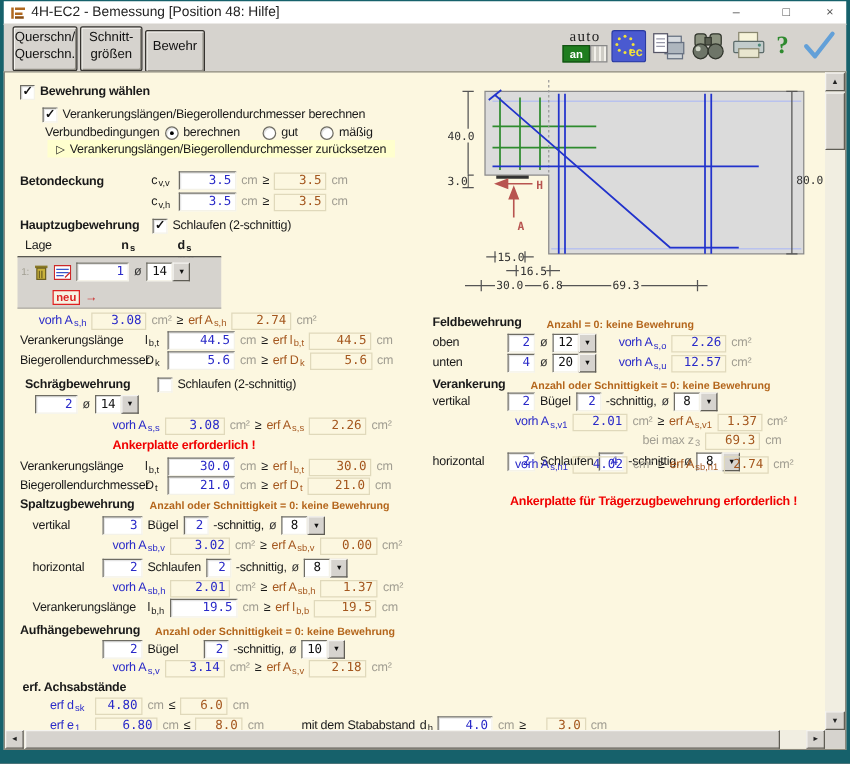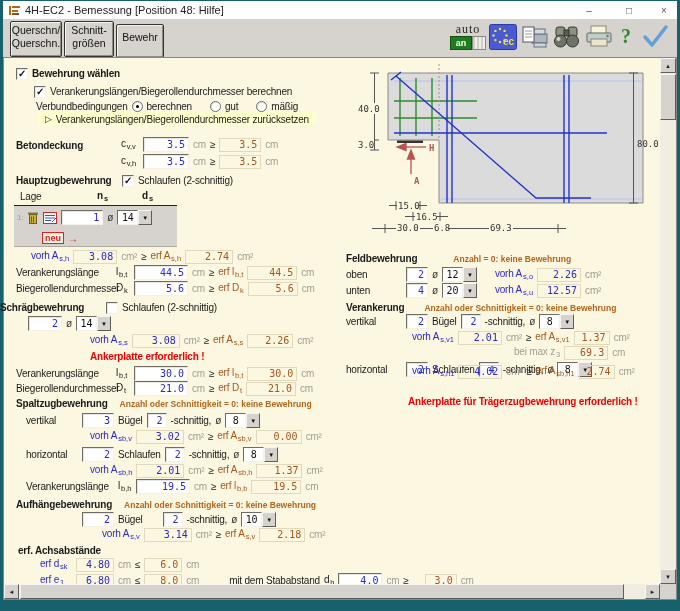--- a/index.html
+++ b/index.html
@@ -259,21 +259,21 @@
     <span style="width:96px">Biegerollendurchmesser</span>
     <span style="min-width:14px"><i class="t">D</i><sub>k</sub></span>
     <span class="fld" style="width:54px">5.6</span>
     <span class="gy">cm</span>
     <span>≥</span>
     <span class="br"><i class="t">erf D</i><sub>k</sub></span>
     <span class="ro br" style="width:50px">5.6</span>
     <span class="gy">cm</span>
   </div>
 
-  <div class="r" style="left:0;top:300px">
+  <div class="r" style="left:20px;top:300px">
     <span class="b" style="min-width:102px">Schrägbewehrung</span>
     <span class="cb"></span>
     <span>Schlaufen (2-schnittig)</span>
   </div>
   <div class="r" style="left:28px;top:316px">
     <span class="fld" style="width:34px">2</span>
     <span class="phi">ø</span>
     <span class="dd">
       <span class="ddv">14</span>
       <span class="ddb">▼</span>
@@ -376,60 +376,60 @@
     <span>Bügel</span>
     <span class="sp" style="width:12px"></span>
     <span class="fld" style="width:20px">2</span>
     <span>-schnittig,</span>
     <span class="phi">ø</span>
     <span class="dd">
       <span class="ddv">10</span>
       <span class="ddb">▼</span>
     </span>
   </div>
-  <div class="r" style="left:102px;top:527px">
+  <div class="r" style="left:90px;top:527px">
     <span class="bl"><i class="t">vorh A</i><sub>s,v</sub></span>
     <span class="ro bl" style="width:48px">3.14</span>
     <span class="gy">cm²</span>
     <span>≥</span>
     <span class="br"><i class="t">erf A</i><sub>s,v</sub></span>
     <span class="ro br" style="width:46px">2.18</span>
     <span class="gy">cm²</span>
   </div>
 
   <div class="r b" style="left:18px;top:543px">erf. Achsabstände</div>
   <div class="r" style="left:40px;top:557px">
     <span class="bl" style="min-width:32px"><i class="t">erf d</i><sub>sk</sub></span>
     <span class="ro bl" style="width:38px">4.80</span>
     <span class="gy">cm</span>
     <span>≤</span>
     <span class="ro br" style="width:38px">6.0</span>
     <span class="gy">cm</span>
   </div>
   <div class="r" style="left:40px;top:573px">
     <span class="bl" style="min-width:32px"><i class="t">erf e</i><sub>1</sub></span>
-    <span class="ro bl" style="width:38px">6.80</span>
+    <span class="ro bl" style="width:50px">6.80</span>
     <span class="gy">cm</span>
     <span>≤</span>
     <span class="ro br" style="width:38px">8.0</span>
     <span class="gy">cm</span>
     <span class="sp" style="width:22px"></span>
     <span>mit dem Stababstand</span>
     <span><i class="t">d</i><sub>h</sub></span>
     <span class="fld" style="width:44px">4.0</span>
     <span class="gy">cm</span>
     <span>≥</span>
     <span class="sp" style="width:8px"></span>
     <span class="ro br" style="width:32px">3.0</span>
     <span class="gy">cm</span>
   </div>
 
   <div class="r" style="left:346px;top:251px">
     <span class="b">Feldbewehrung</span>
-    <span class="hint" style="margin-left:32px">Anzahl = 0: keine Bewehrung</span>
+    <span class="hint" style="margin-left:16px">Anzahl = 0: keine Bewehrung</span>
   </div>
   <div class="r" style="left:346px;top:267px">
     <span style="min-width:56px">oben</span>
     <span class="fld" style="width:22px">2</span>
     <span class="phi">ø</span>
     <span class="dd">
       <span class="ddv">12</span>
       <span class="ddb">▼</span>
     </span>
     <span class="sp" style="width:10px"></span>

